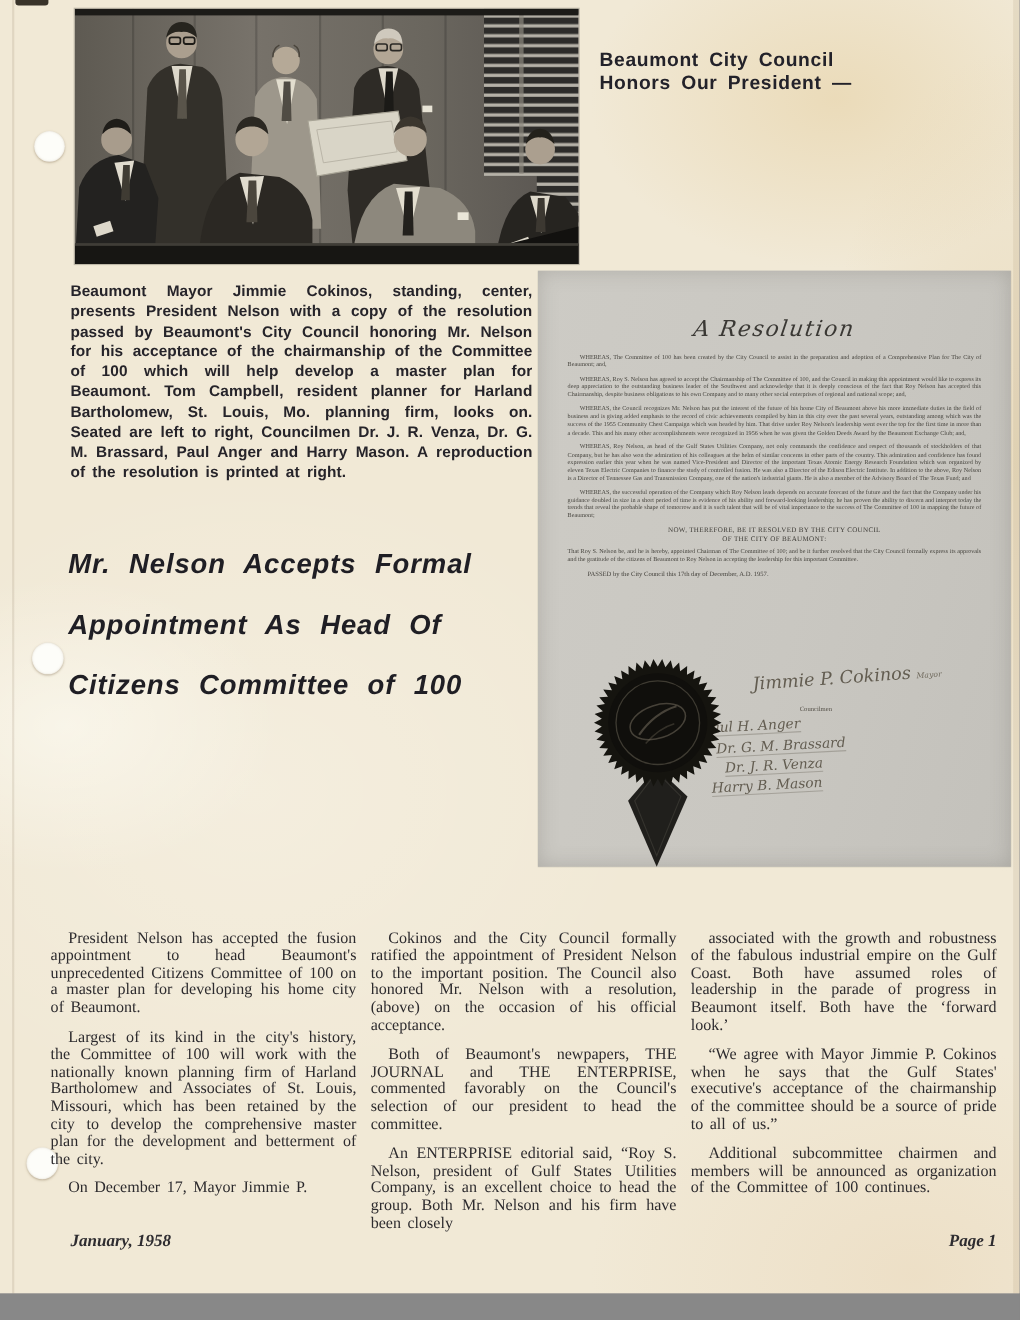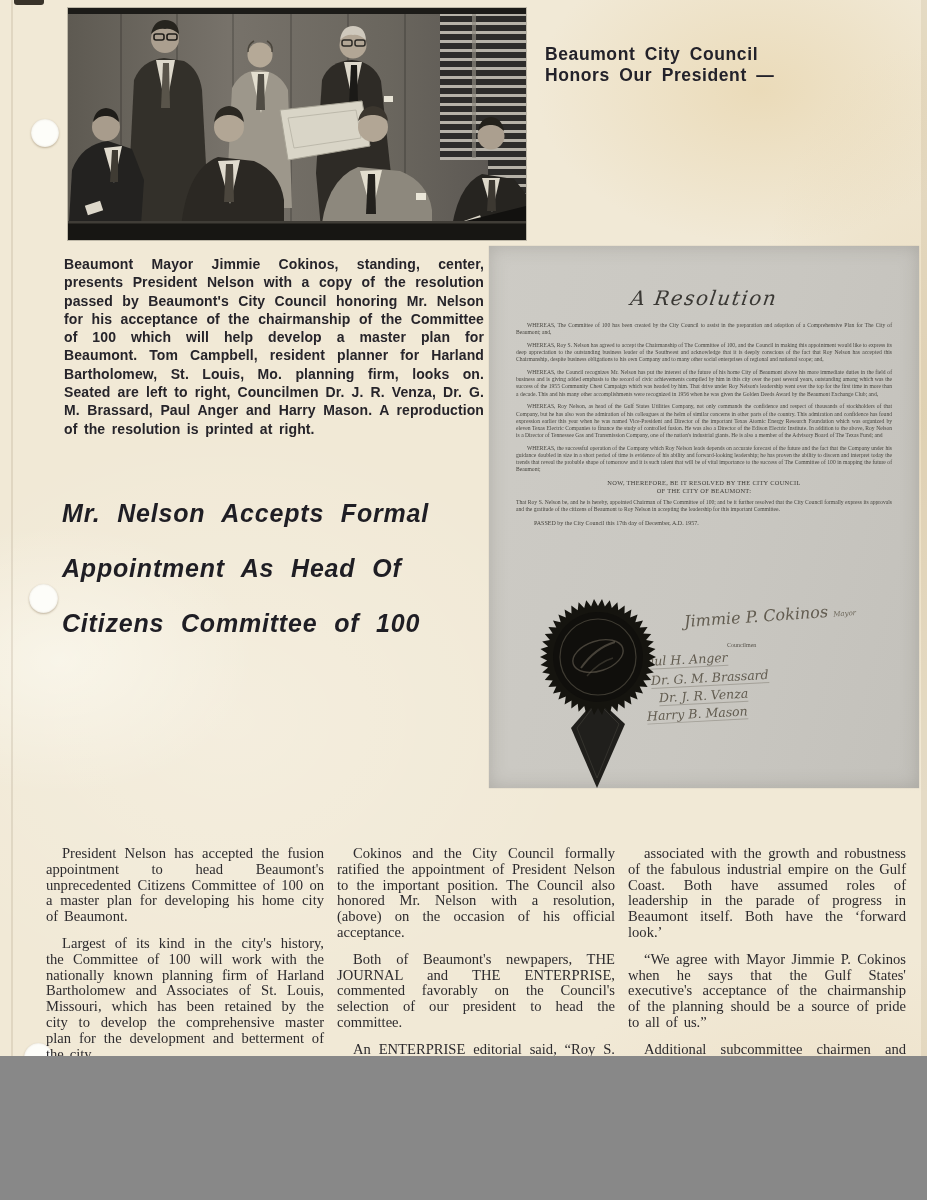--- a/index.html
+++ b/index.html
@@ -1,17 +1,17 @@
 <!DOCTYPE html>
 <html><head>
 <meta charset="utf-8">
 <style>
   html,body{margin:0;padding:0;background:#888;}
   .page{
-    position:relative;width:927px;height:1056px;overflow:hidden;
+    position:relative;width:927px;height:1176px;overflow:hidden;
     font-family:"Liberation Sans",sans-serif;
     background:
       radial-gradient(ellipse 320px 220px at 760px 90px, rgba(224,196,138,.38), transparent 70%),
       radial-gradient(ellipse 240px 520px at 918px 420px, rgba(220,196,148,.32), transparent 72%),
       radial-gradient(ellipse 420px 300px at 830px 1160px, rgba(226,198,158,.28), transparent 70%),
       radial-gradient(ellipse 260px 180px at 60px 660px, rgba(255,255,248,.5), transparent 75%),
       radial-gradient(ellipse 520px 420px at 230px 720px, rgba(255,255,250,.22), transparent 70%),
       linear-gradient(#f1e9d6,#f1e9d6);
   }
   .crease{position:absolute;left:11px;top:0;width:2px;height:1200px;background:rgba(120,100,70,.14);}
@@ -242,21 +242,21 @@
       <p>Largest of its kind in the city's history, the Committee of 100 will work with the nationally known planning firm of Harland Bartholomew and Associates of St. Louis, Missouri, which has been retained by the city to develop the comprehensive master plan for the development and betterment of the city.</p>
       <p>On December 17, Mayor Jimmie P.</p>
     </div>
     <div class="col">
       <p>Cokinos and the City Council formally ratified the appointment of President Nelson to the important position. The Council also honored Mr. Nelson with a resolution, (above) on the occasion of his official acceptance.</p>
       <p>Both of Beaumont's newpapers, THE JOURNAL and THE ENTERPRISE, commented favorably on the Council's selection of our president to head the committee.</p>
       <p>An ENTERPRISE editorial said, “Roy S. Nelson, president of Gulf States Utilities Company, is an excellent choice to head the group. Both Mr. Nelson and his firm have been closely</p>
     </div>
     <div class="col">
       <p>associated with the growth and robustness of the fabulous industrial empire on the Gulf Coast. Both have assumed roles of leadership in the parade of progress in Beaumont itself. Both have the ‘forward look.’</p>
-      <p>“We agree with Mayor Jimmie P. Cokinos when he says that the Gulf States' executive's acceptance of the chairmanship of the planning should be a source of pride to all of us.”</p>
+      <p>“We agree with Mayor Jimmie P. Cokinos when he says that the Gulf States' executive's acceptance of the chairmanship of the committee should be a source of pride to all of us.”</p>
       <p>Additional subcommittee chairmen and members will be announced as organization of the Committee of 100 continues.</p>
     </div>
   </div>
 
   <div class="footer">
     <span>January, 1958</span>
     <span>Page 1</span>
   </div>
 
 </div>

